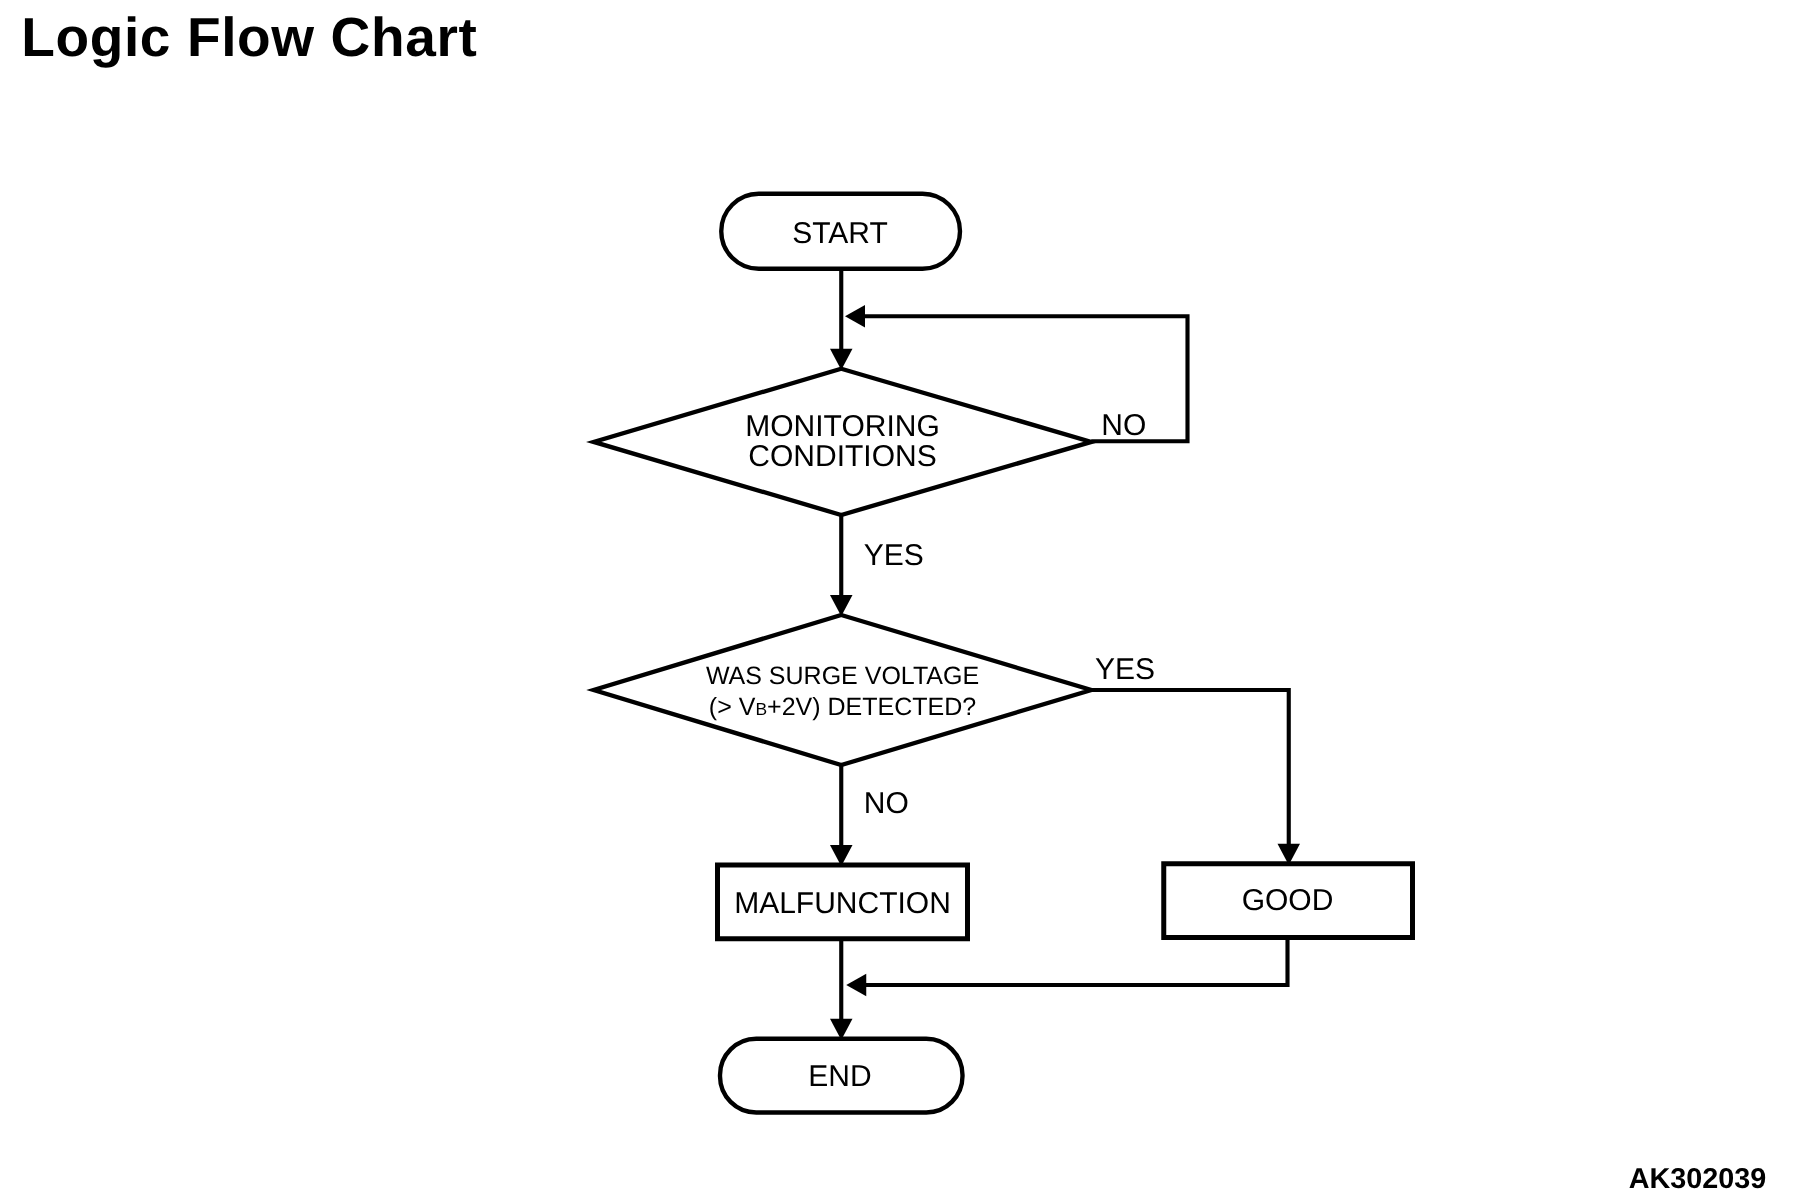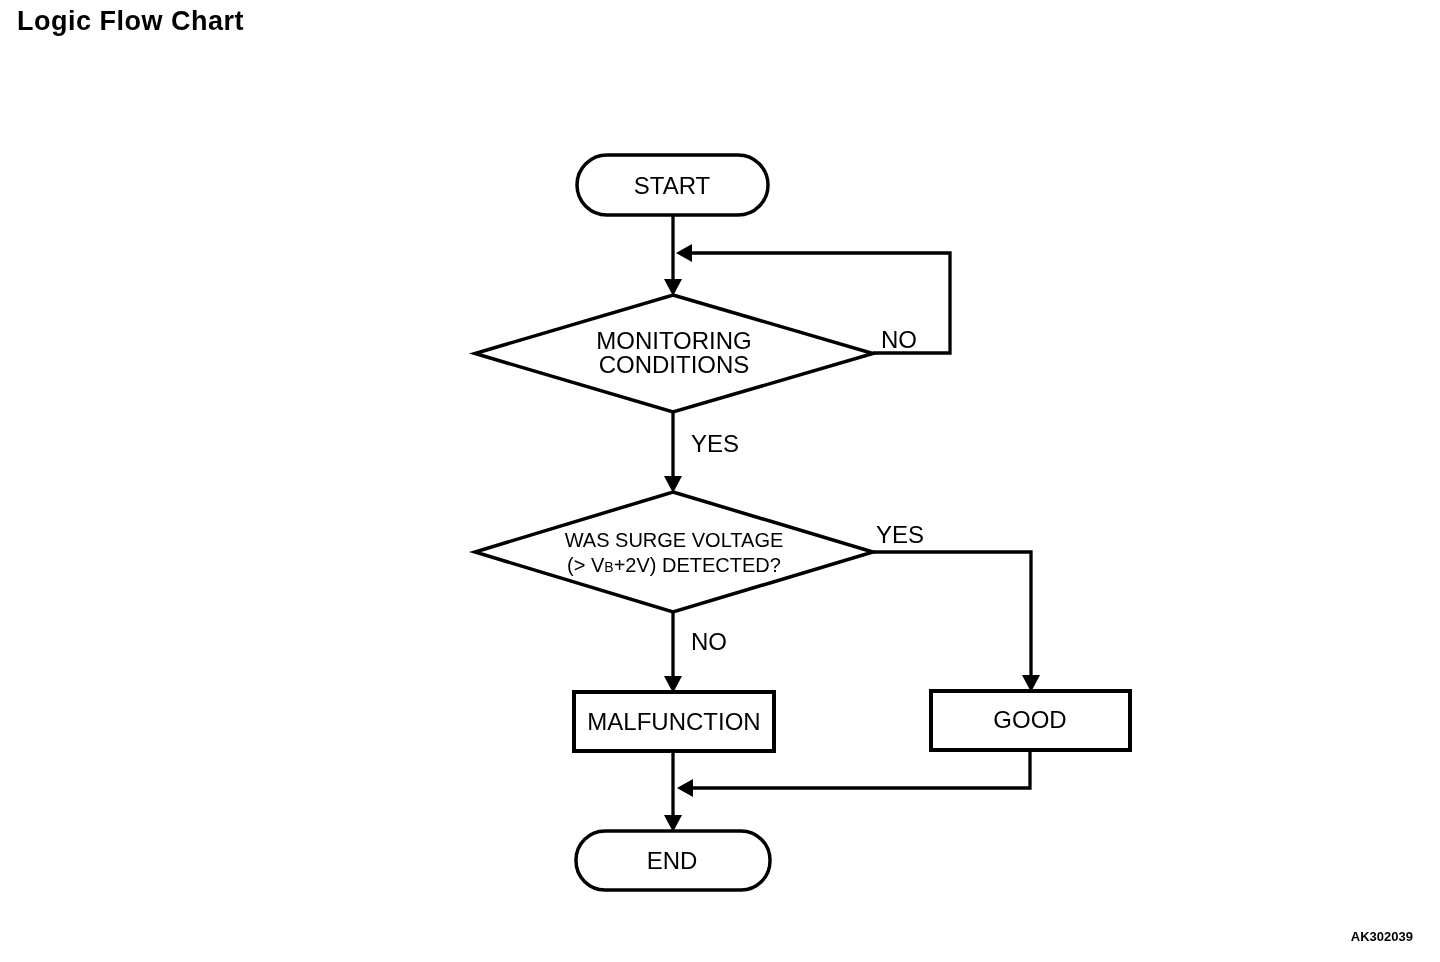--- a/index.html
+++ b/index.html
@@ -18,30 +18,30 @@
   .canvas {
     position: relative;
     width: 1440px;
     height: 962px;
     background: #ffffff;
   }
   .page-title {
     position: absolute;
     left: 17px;
     top: 6px;
-    font-size: 27px;
+    font-size: 44px;
     font-weight: bold;
     letter-spacing: 0.5px;
     white-space: nowrap;
   }
   .figure-code {
     position: absolute;
     right: 27px;
     top: 929px;
-    font-size: 13px;
+    font-size: 23px;
     font-weight: bold;
     text-align: right;
     white-space: nowrap;
   }
   svg.flow {
     position: absolute;
     left: 0;
     top: 0;
   }
   .shape {

